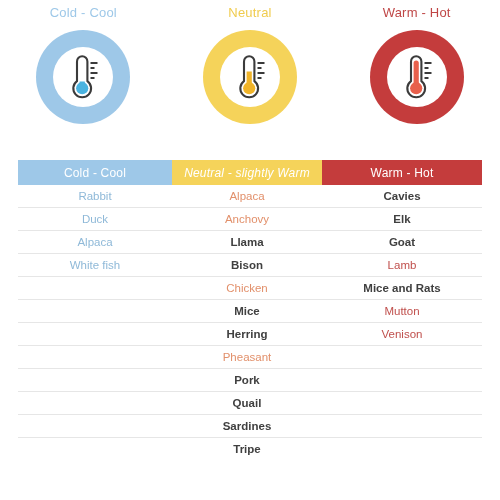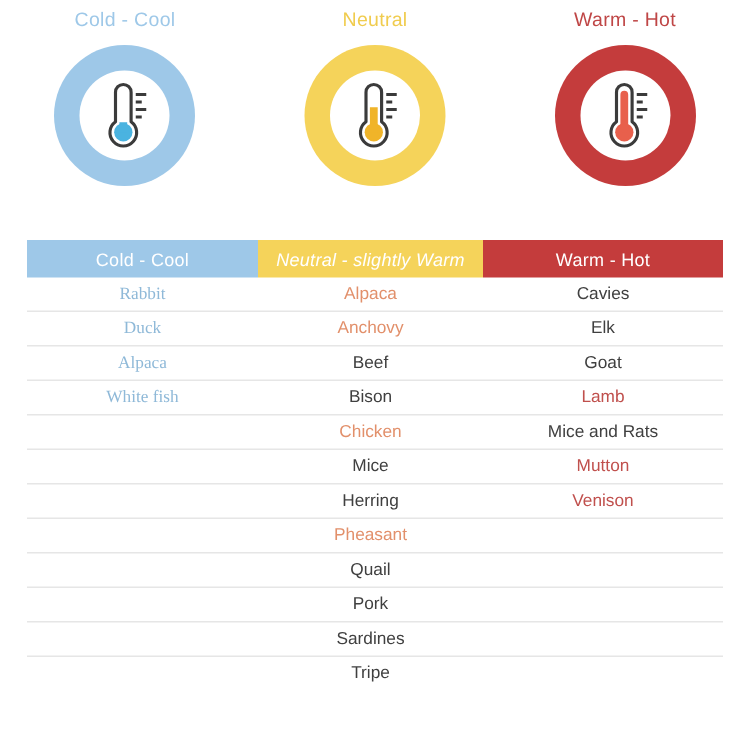--- a/index.html
+++ b/index.html
@@ -98,24 +98,24 @@
     padding: 0;
     font-size: 11.5px;
     text-align: center;
     vertical-align: middle;
     border-bottom: 1px solid #e6e6e6;
     white-space: nowrap;
   }
   #food-table tbody tr:last-child td { border-bottom: none; }
 
   
-  .tone-cold    { color: #8fb9d8; font-family: Liberation Serif, serif; }
+  .tone-cold    { color: #8fb9d8; }
   .tone-neutral { color: #e2906b; }
   .tone-warm    { color: #c0504d; }
-  .tone-plain   { color: #404040; }
+  .tone-plain   { color: #404040; font-weight: bold; }
   .tone-empty   { color: transparent; }
 </style>
 </head>
 <body>
 
 <div id="icon-panel">
 
   <div class="icon-group">
     <div class="icon-title" id="title-cold">Cold - Cool</div>
     <div class="ring" id="ring-cold">
@@ -194,21 +194,21 @@
         <td class="tone-neutral">Alpaca</td>
         <td class="tone-plain">Cavies</td>
       </tr>
       <tr>
         <td class="tone-cold">Duck</td>
         <td class="tone-neutral">Anchovy</td>
         <td class="tone-plain">Elk</td>
       </tr>
       <tr>
         <td class="tone-cold">Alpaca</td>
-        <td class="tone-plain">Beef</td>
+        <td class="tone-plain">Llama</td>
         <td class="tone-plain">Goat</td>
       </tr>
       <tr>
         <td class="tone-cold">White fish</td>
         <td class="tone-plain">Bison</td>
         <td class="tone-warm">Lamb</td>
       </tr>
       <tr>
         <td class="tone-empty"></td>
         <td class="tone-neutral">Chicken</td>
@@ -224,26 +224,26 @@
         <td class="tone-plain">Herring</td>
         <td class="tone-warm">Venison</td>
       </tr>
       <tr>
         <td class="tone-empty"></td>
         <td class="tone-neutral">Pheasant</td>
         <td class="tone-empty"></td>
       </tr>
       <tr>
         <td class="tone-empty"></td>
+        <td class="tone-plain">Pork</td>
+        <td class="tone-empty"></td>
+      </tr>
+      <tr>
+        <td class="tone-empty"></td>
         <td class="tone-plain">Quail</td>
-        <td class="tone-empty"></td>
-      </tr>
-      <tr>
-        <td class="tone-empty"></td>
-        <td class="tone-plain">Pork</td>
         <td class="tone-empty"></td>
       </tr>
       <tr>
         <td class="tone-empty"></td>
         <td class="tone-plain">Sardines</td>
         <td class="tone-empty"></td>
       </tr>
       <tr>
         <td class="tone-empty"></td>
         <td class="tone-plain">Tripe</td>

